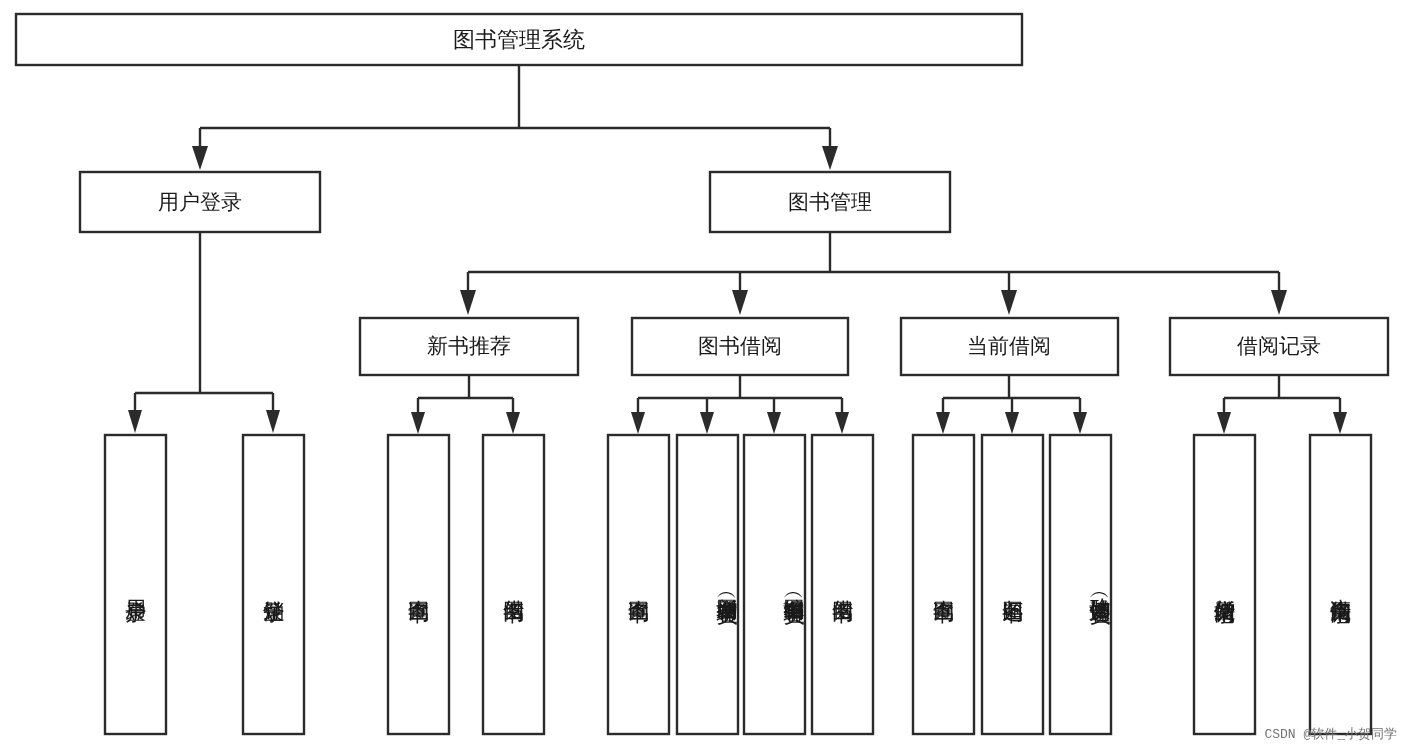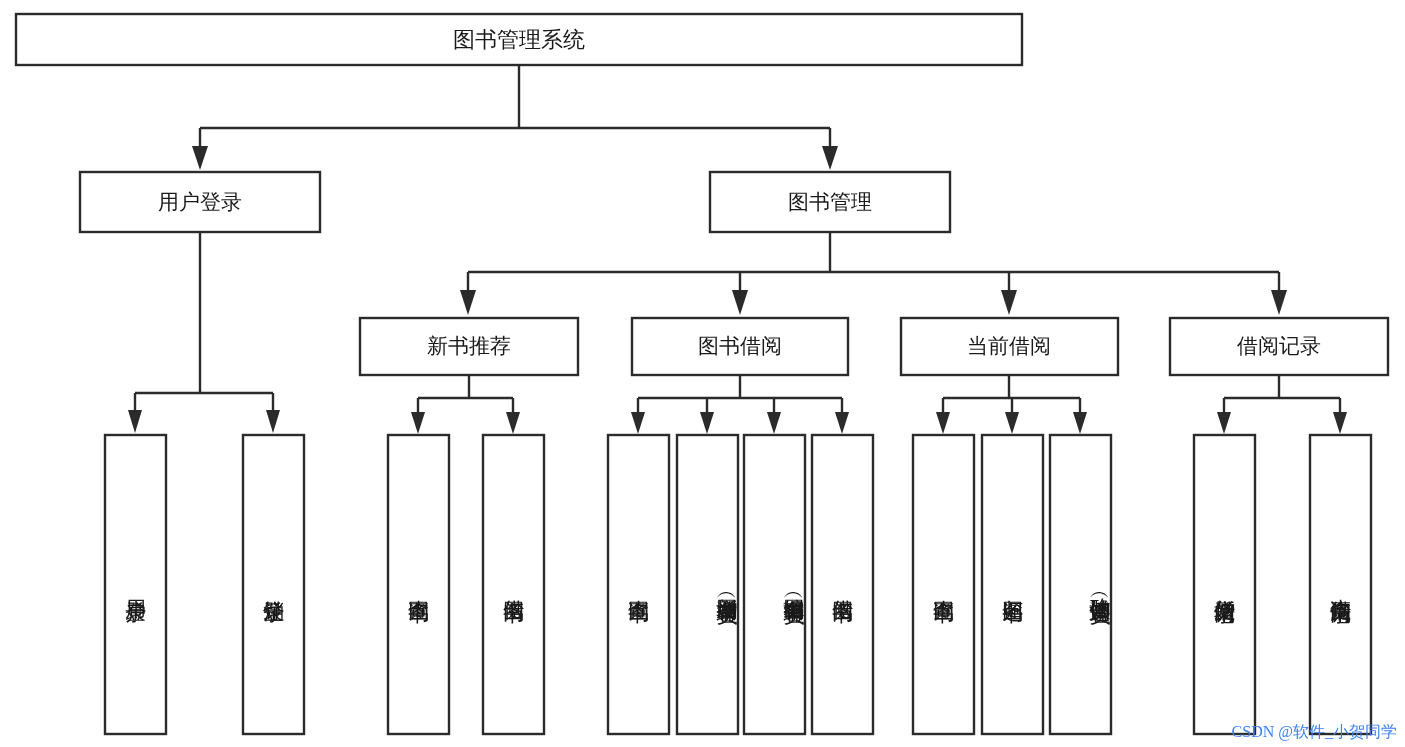--- a/index.html
+++ b/index.html
@@ -68,23 +68,23 @@
     letter-spacing: 1px;
     display: flex;
     align-items: center;
     justify-content: center;
     pointer-events: none;
   }
   .watermark {
     position: absolute;
     right: 8px;
     bottom: 4px;
-    font-family: Liberation Serif, serif;
-    font-size: 16px;
-    color: #3b82f6;
+    font-family: Liberation Mono, monospace;
+    font-size: 13px;
+    color: #737373;
     white-space: nowrap;
   }
 </style>
 </head>
 <body>
 
 <div id="diagram-root">
 
   <svg class="diagram-canvas" viewBox="0 0 1405 747">
 

